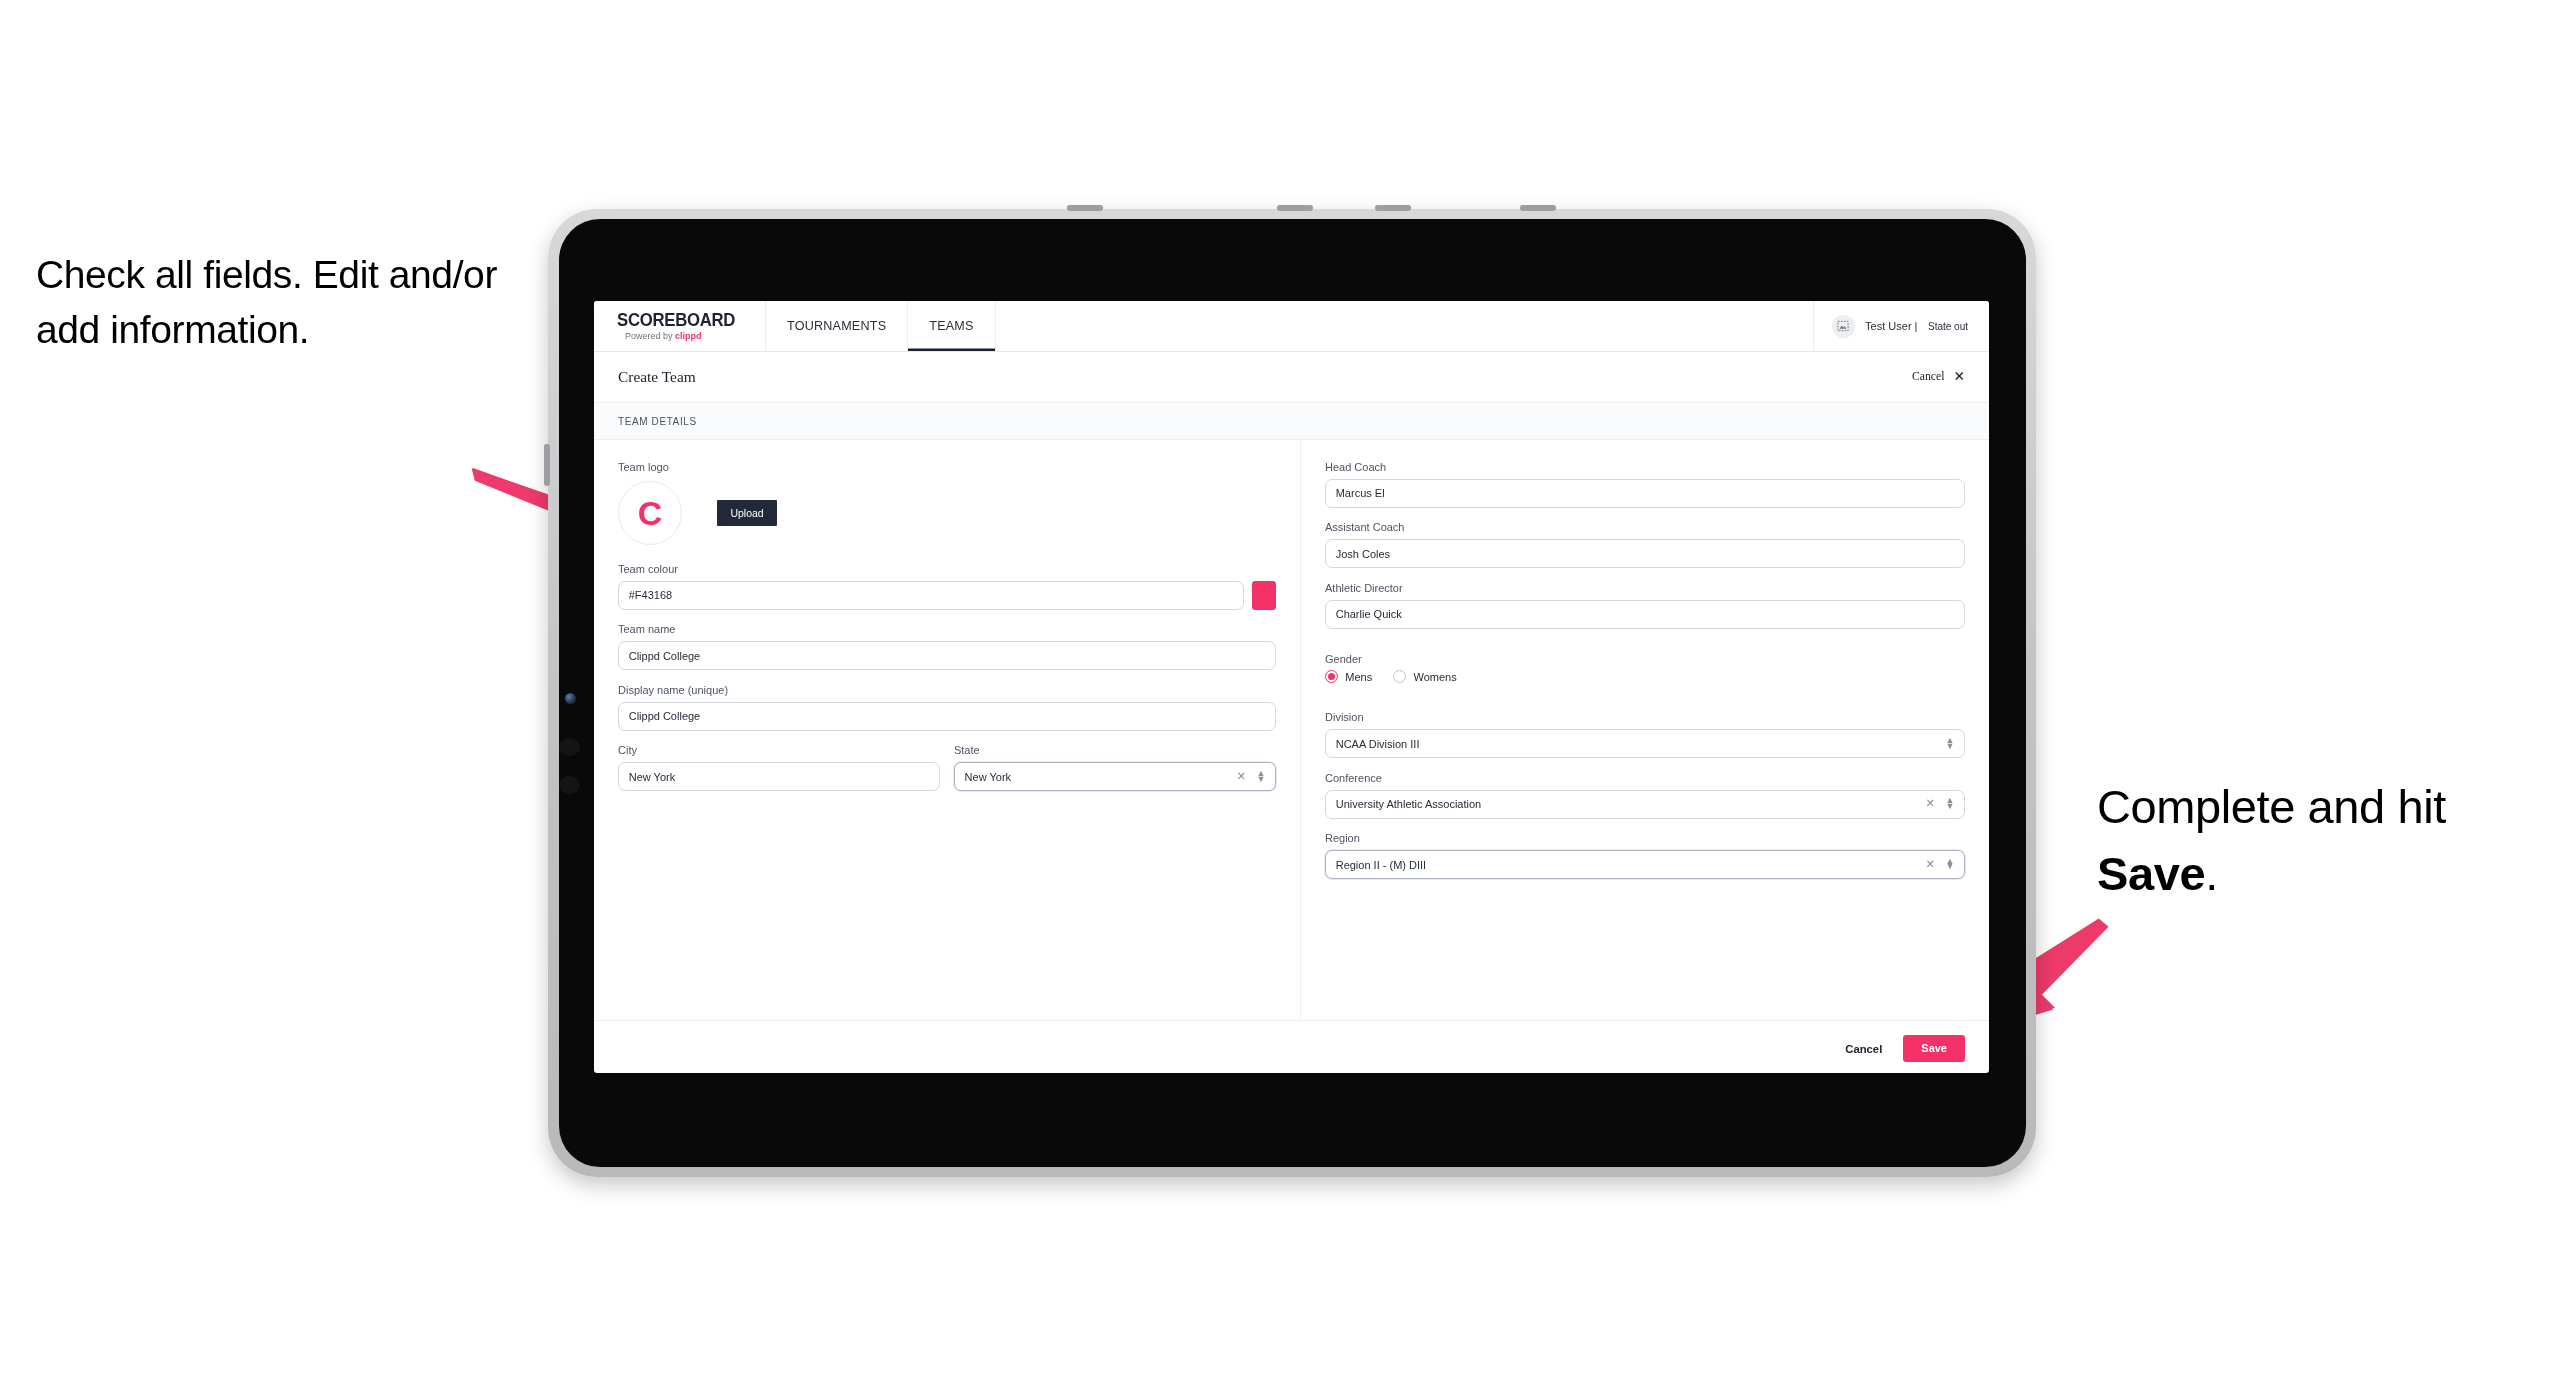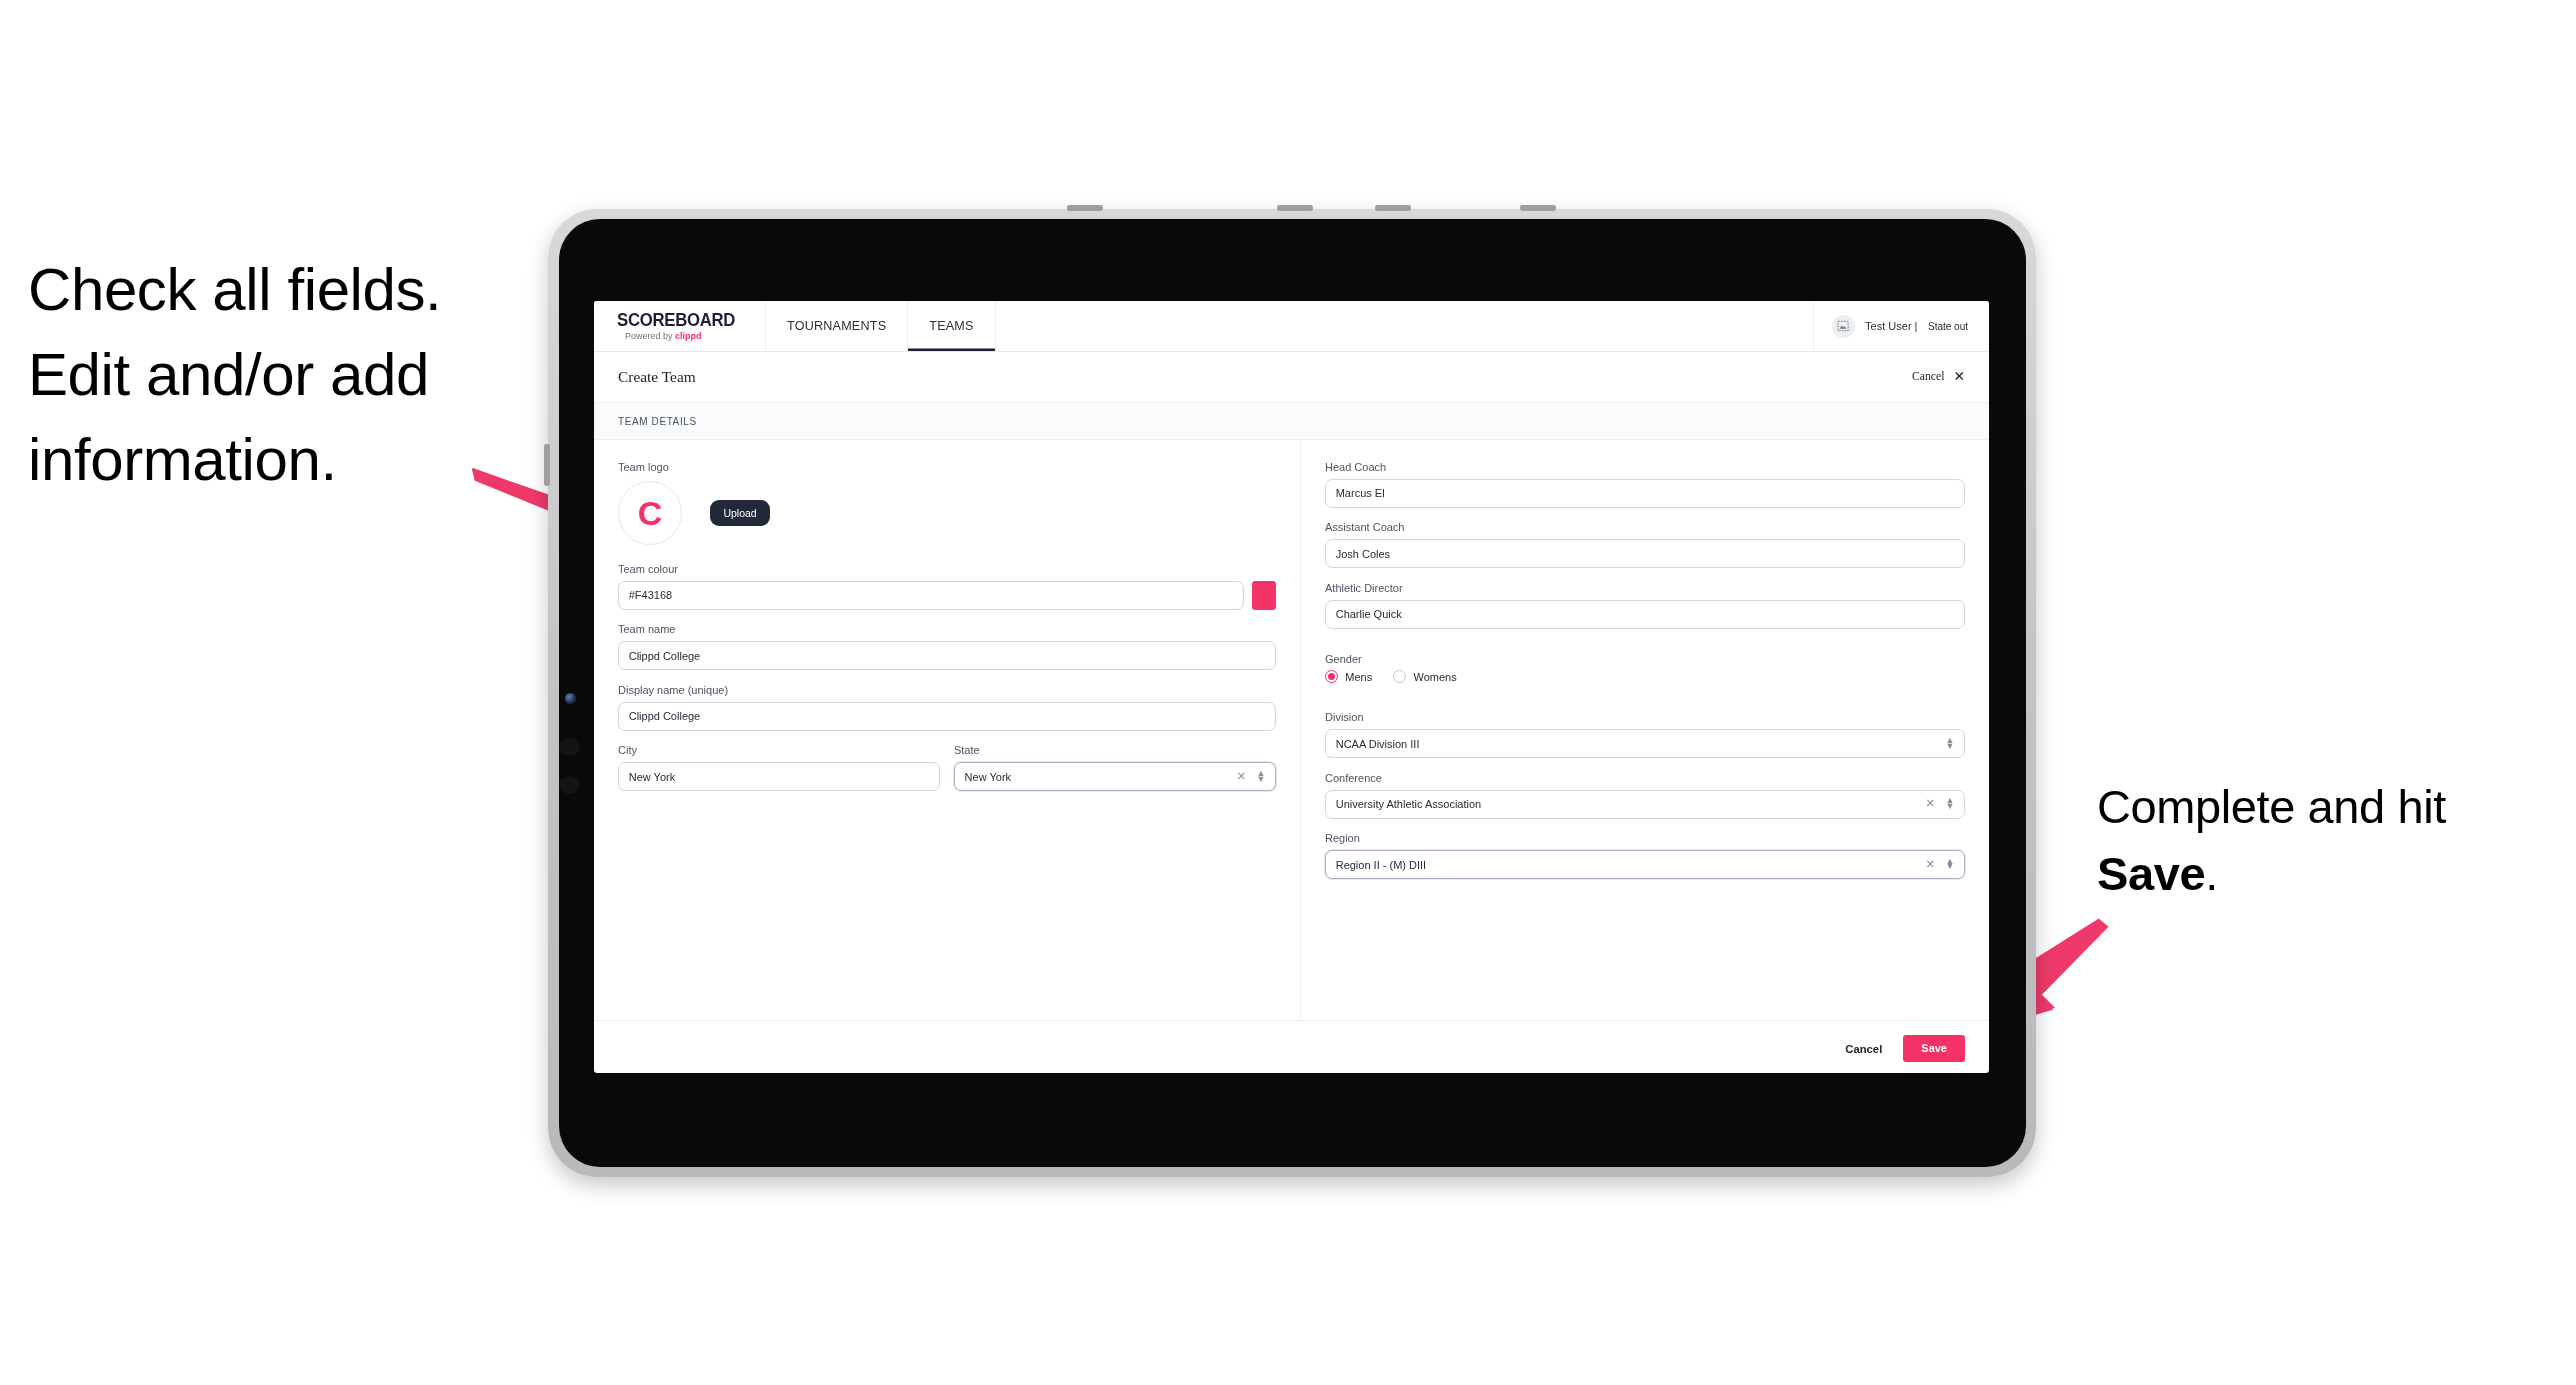--- a/index.html
+++ b/index.html
@@ -19,24 +19,24 @@
   
   .annot {
     position: absolute;
     color: #000000;
     font-family: "Liberation Sans", sans-serif;
     font-weight: 400;
     line-height: 1.42;
     letter-spacing: -0.4px;
   }
   #annot-left {
-    left: 28px;
+    left: 36px;
     top: 247px;
     width: 502px;
-    font-size: 60px;
+    font-size: 39px;
   }
   #annot-right {
     left: 2097px;
     top: 774px;
     width: 454px;
     font-size: 47px;
   }
   #annot-right b { font-weight: 700; }
 
   .arrow-svg { position: absolute; overflow: visible; }
@@ -232,23 +232,24 @@
   }
   #logo-letter {
     font-size: 34px; font-weight: 700; color: #f43168;
     line-height: 1; font-family: "Liberation Sans", sans-serif;
   }
   #upload-btn {
     background: #222938;
     color: #ffffff;
     font-size: 10.5px;
     padding: 7.3px 13.8px;
-    border-radius: 9px;
+    border-radius: 1px;
     cursor: pointer;
     line-height: 1;
+    margin-left: 7px;
   }
 
   
   #colour-row { display: flex; align-items: stretch; gap: 8px; }
   #colour-input { flex: 1; }
   #colour-swatch {
     width: 24px; height: 29px;
     border-radius: 3.2px;
     background: #f43168;
     cursor: pointer;

